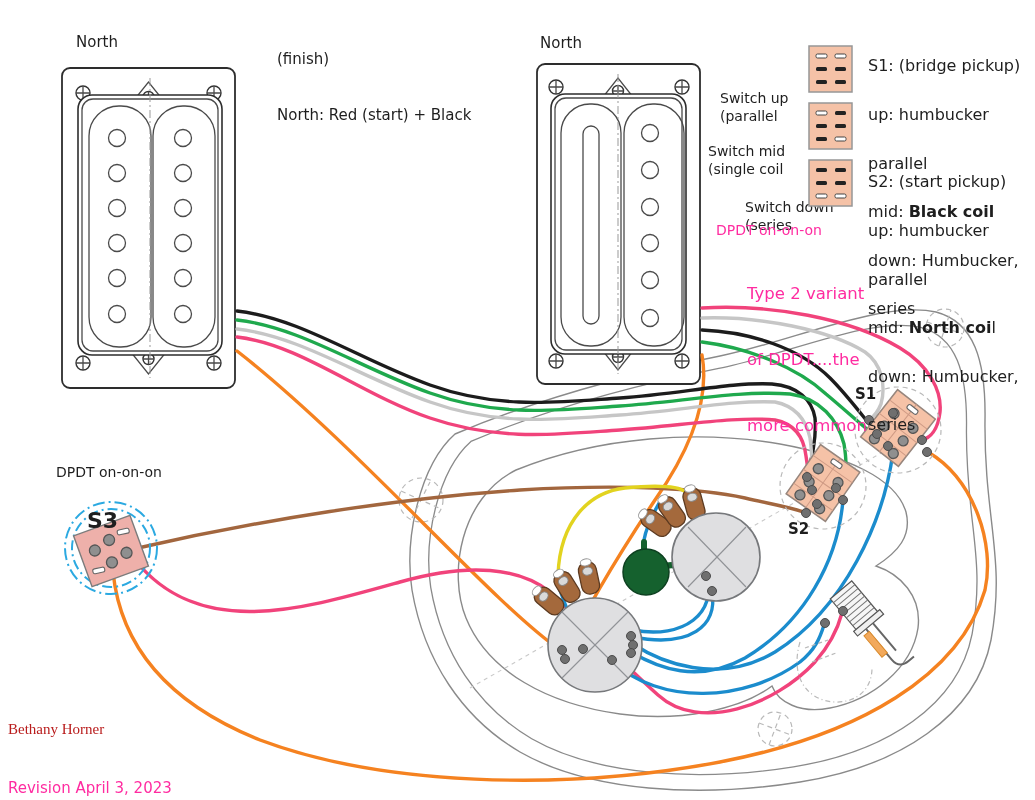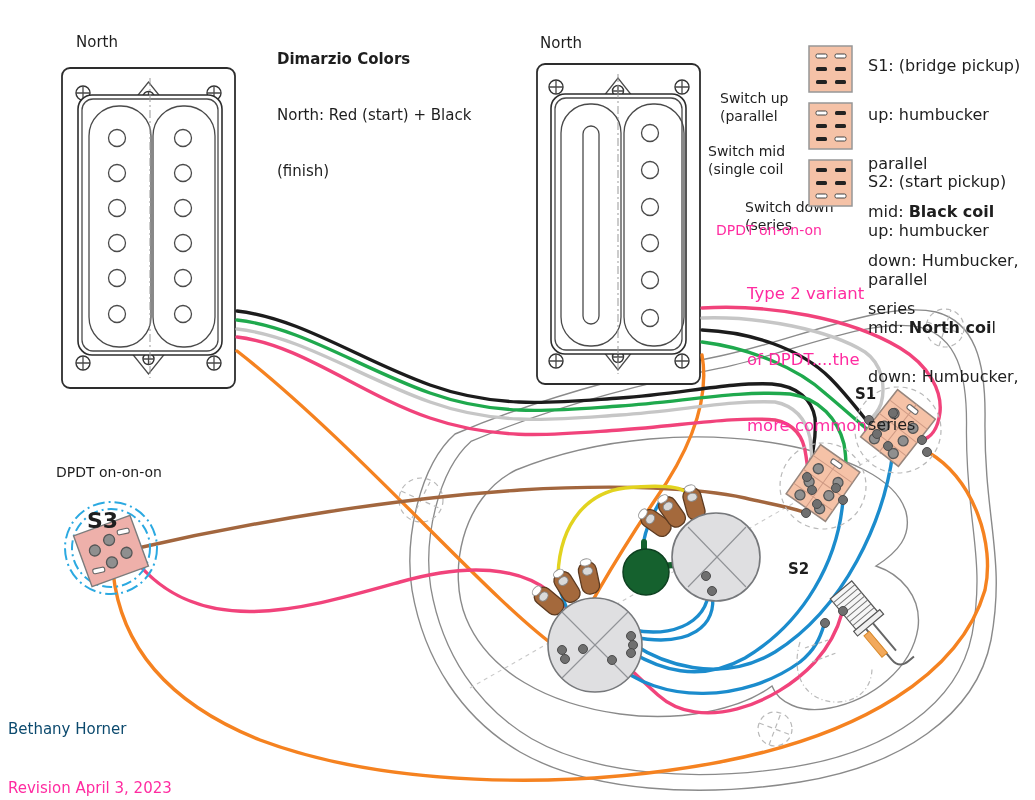--- a/index.html
+++ b/index.html
@@ -306,23 +306,22 @@
       <circle class="term" cx="-3" cy="11" r="5.5"></circle>
       <circle class="term" cx="14" cy="7" r="5.5"></circle>
     </g>
   </g>
 </svg>
 
 <div class="lbl md" style="left:76px;top:33px;">North</div>
 <div class="lbl md" style="left:540px;top:34px;">North</div>
 
 <div class="lbl md" style="left:277px;top:12px;">
-  <div class="b">Dimarzio Colors</div>
+  <div>(finish)</div>
   <div>North: Red (start) + Black</div>
-  <div>(finish)</div>
 </div>
 
 <div class="lbl sm" style="left:720px;top:55px;">
   <div>Switch up</div><div>(parallel</div>
 </div>
 <div class="lbl sm" style="left:708px;top:108px;">
   <div>Switch mid</div><div>(single coil</div>
 </div>
 <div class="lbl sm" style="left:721px;top:164px;margin-left:24px;">
   <div>Switch down</div><div>(series</div>
@@ -378,24 +377,24 @@
 <div class="lbl sm pinktx" style="left:716px;top:222px;">DPDT on-on-on</div>
 <div class="lbl pinktx" style="left:719px;top:239px;font-size:16.5px;line-height:22px;margin-left:28px;">
   <div>Type 2 variant</div>
   <div>of DPDT....the</div>
   <div>more common</div>
 </div>
 
 <div class="lbl sm" style="left:56px;top:464px;">DPDT on-on-on</div>
 <div class="lbl b" style="left:87px;top:507px;font-size:22px;">S3</div>
 <div class="lbl b md" style="left:855px;top:385px;">S1</div>
-<div class="lbl b md" style="left:788px;top:520px;margin-top:40px;">S2</div>
+<div class="lbl b md" style="left:788px;top:520px;">S2</div>
 
 <div class="credits">
-  <div style="color:#0c4a6e;">Bethany Horner</div>
+  <div style="color:#b91c1c;font-family:Liberation Serif, serif;">Bethany Horner</div>
   <div class="pinktx">Revision April 3, 2023</div>
   
   
   
   
 </div>
 
 </div>
 
 </body></html>

